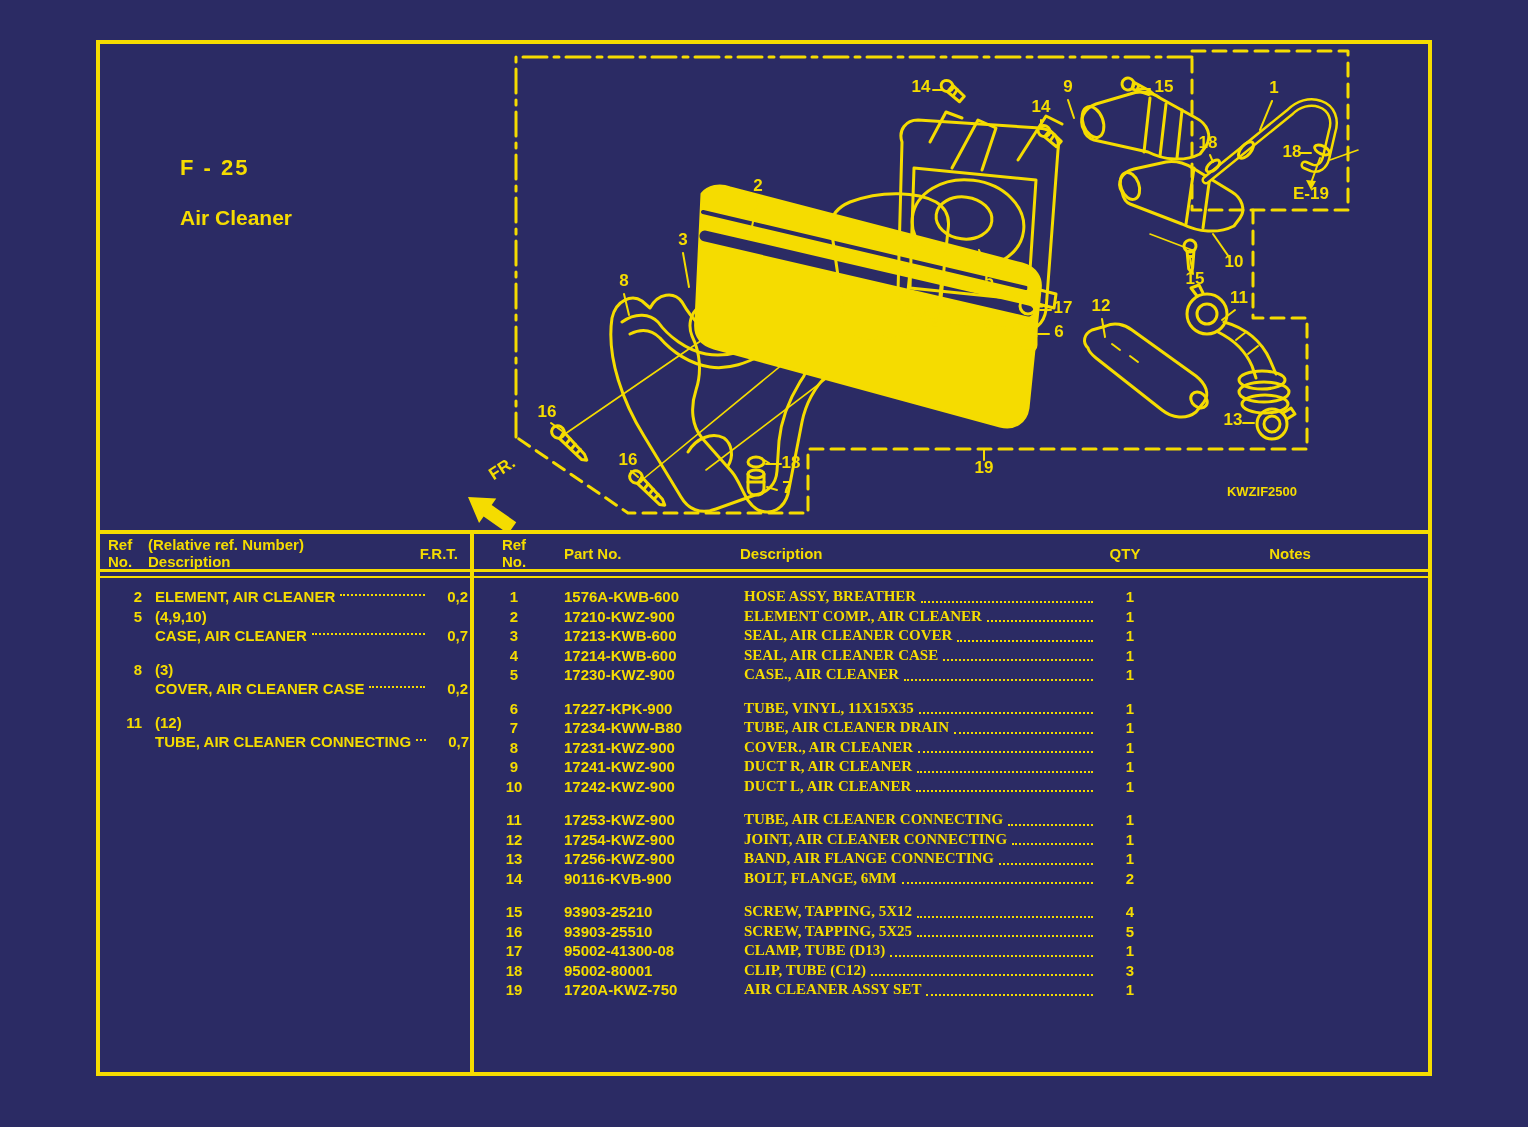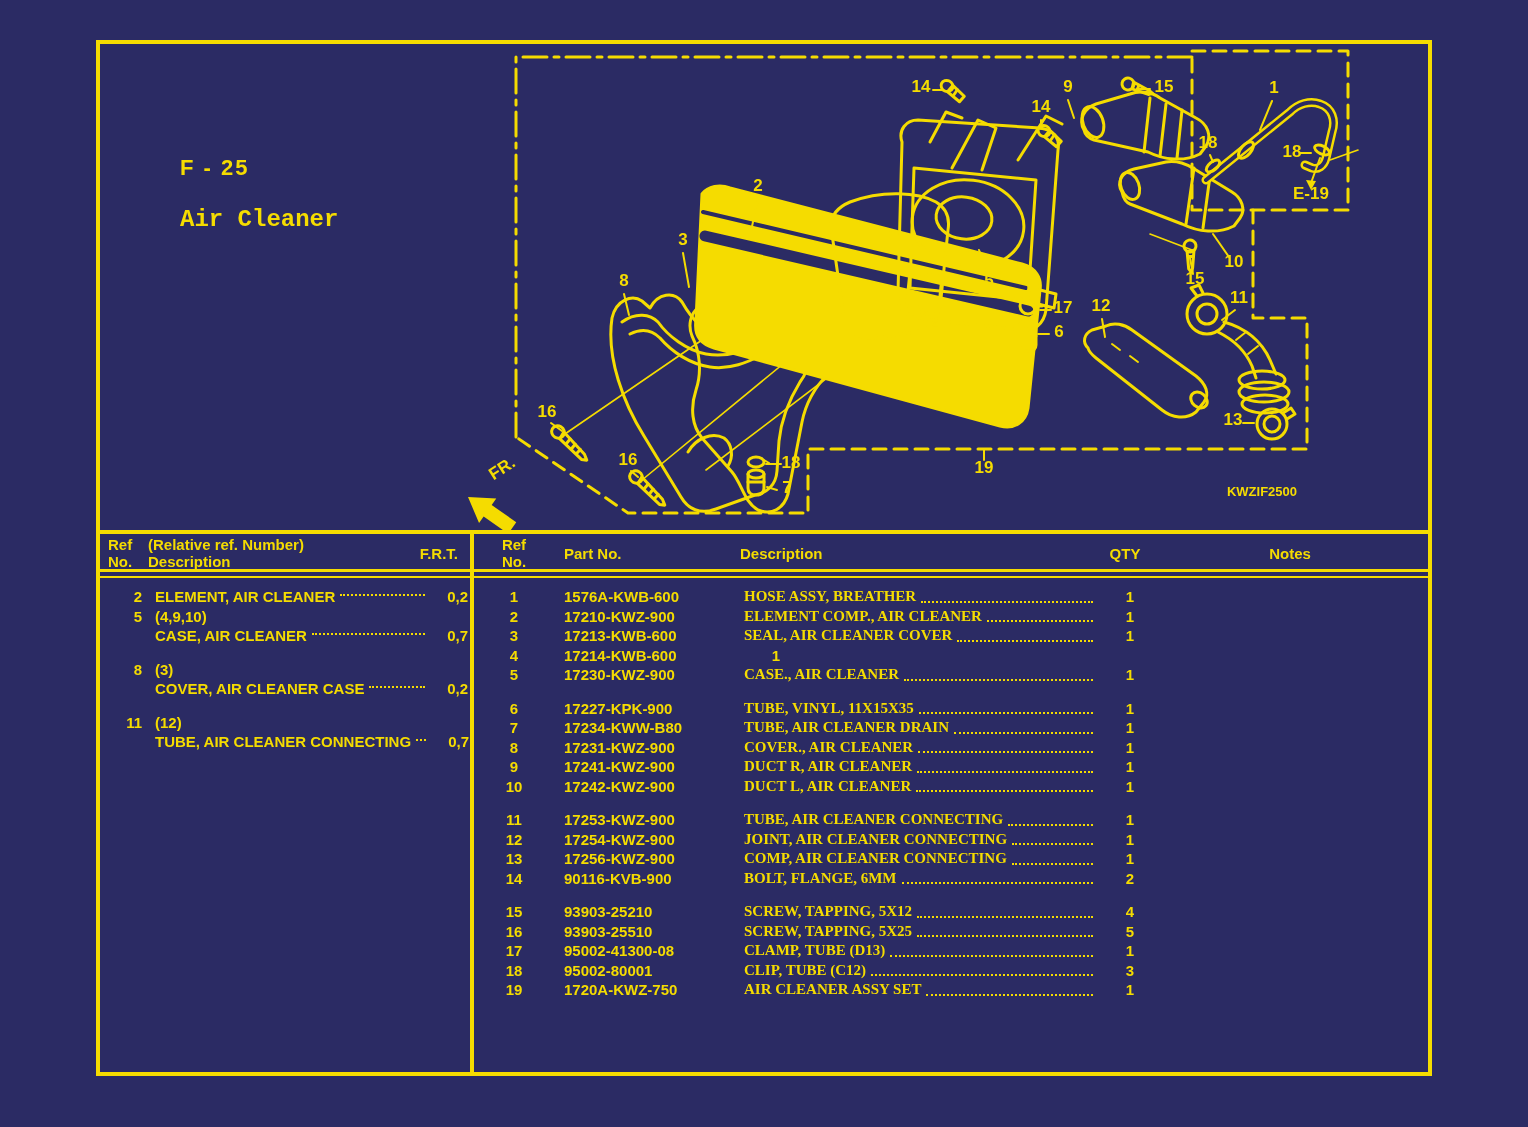--- a/index.html
+++ b/index.html
@@ -5,21 +5,21 @@
   html,body{margin:0;padding:0;background:#20204d;}
   .canvas{position:relative;width:1528px;height:1127px;background:#2b2b64;
           font-family:"Liberation Sans",sans-serif;color:#f5dc00;overflow:hidden;}
   .frame{position:absolute;left:96px;top:40px;width:1328px;height:1028px;
          border:4px solid #f5dc00;}
   .section-top-line{position:absolute;left:96px;top:530px;width:1336px;height:4px;background:#f5dc00;}
   .header-dbl{position:absolute;left:100px;top:569px;width:1328px;height:4px;
               border-top:3px solid #f5dc00;border-bottom:2px solid #f5dc00;}
   .col-divider{position:absolute;left:470px;top:530px;width:4px;height:542px;background:#f5dc00;}
   .title-code{position:absolute;left:180px;top:155px;font-size:22px;font-weight:bold;letter-spacing:2px;}
-  .title-name{position:absolute;left:180px;top:206px;font-size:24px;font-weight:bold;font-family:Liberation Mono, monospace;}
+  .title-name{position:absolute;left:180px;top:206px;font-size:21px;font-weight:bold;}
   svg.diagram{position:absolute;left:0;top:0;}
   svg.diagram *{vector-effect:none;}
   .hdr{position:absolute;font-size:15px;font-weight:bold;line-height:17px;white-space:pre;}
   .tbl{position:absolute;font-size:15px;font-weight:bold;line-height:19.5px;}
   .lt{left:100px;top:587px;width:368px;}
   .rt{left:484px;top:587px;width:940px;}
   .entry{display:flex;}
   .entry.gap{margin-top:14px;}
   .entry .ref{width:42px;text-align:right;padding-right:13px;flex:none;}
   .entry .body{flex:1;}
@@ -366,20 +366,24 @@
           <div class="desc">
             <span class="txt">SEAL, AIR CLEANER COVER</span>
             <span class="dots"></span>
           </div>
           <div class="qty">1</div>
           <div class="notes"></div>
         </div>
         <div class="prow">
           <div class="ref">4</div>
           <div class="part">17214-KWB-600</div>
+          <div class="desc">
+            <span class="txt">SEAL, AIR CLEANER CASE</span>
+            <span class="dots"></span>
+          </div>
           <div class="qty">1</div>
           <div class="notes"></div>
         </div>
         <div class="prow">
           <div class="ref">5</div>
           <div class="part">17230-KWZ-900</div>
           <div class="desc">
             <span class="txt">CASE., AIR CLEANER</span>
             <span class="dots"></span>
           </div>
@@ -457,21 +461,21 @@
             <span class="txt">JOINT, AIR CLEANER CONNECTING</span>
             <span class="dots"></span>
           </div>
           <div class="qty">1</div>
           <div class="notes"></div>
         </div>
         <div class="prow">
           <div class="ref">13</div>
           <div class="part">17256-KWZ-900</div>
           <div class="desc">
-            <span class="txt">COMP, AIR CLEANER CONNECTING</span>
+            <span class="txt">BAND, AIR FLANGE CONNECTING</span>
             <span class="dots"></span>
           </div>
           <div class="qty">1</div>
           <div class="notes"></div>
         </div>
         <div class="prow">
           <div class="ref">14</div>
           <div class="part">90116-KVB-900</div>
           <div class="desc">
             <span class="txt">BOLT, FLANGE, 6MM</span>

